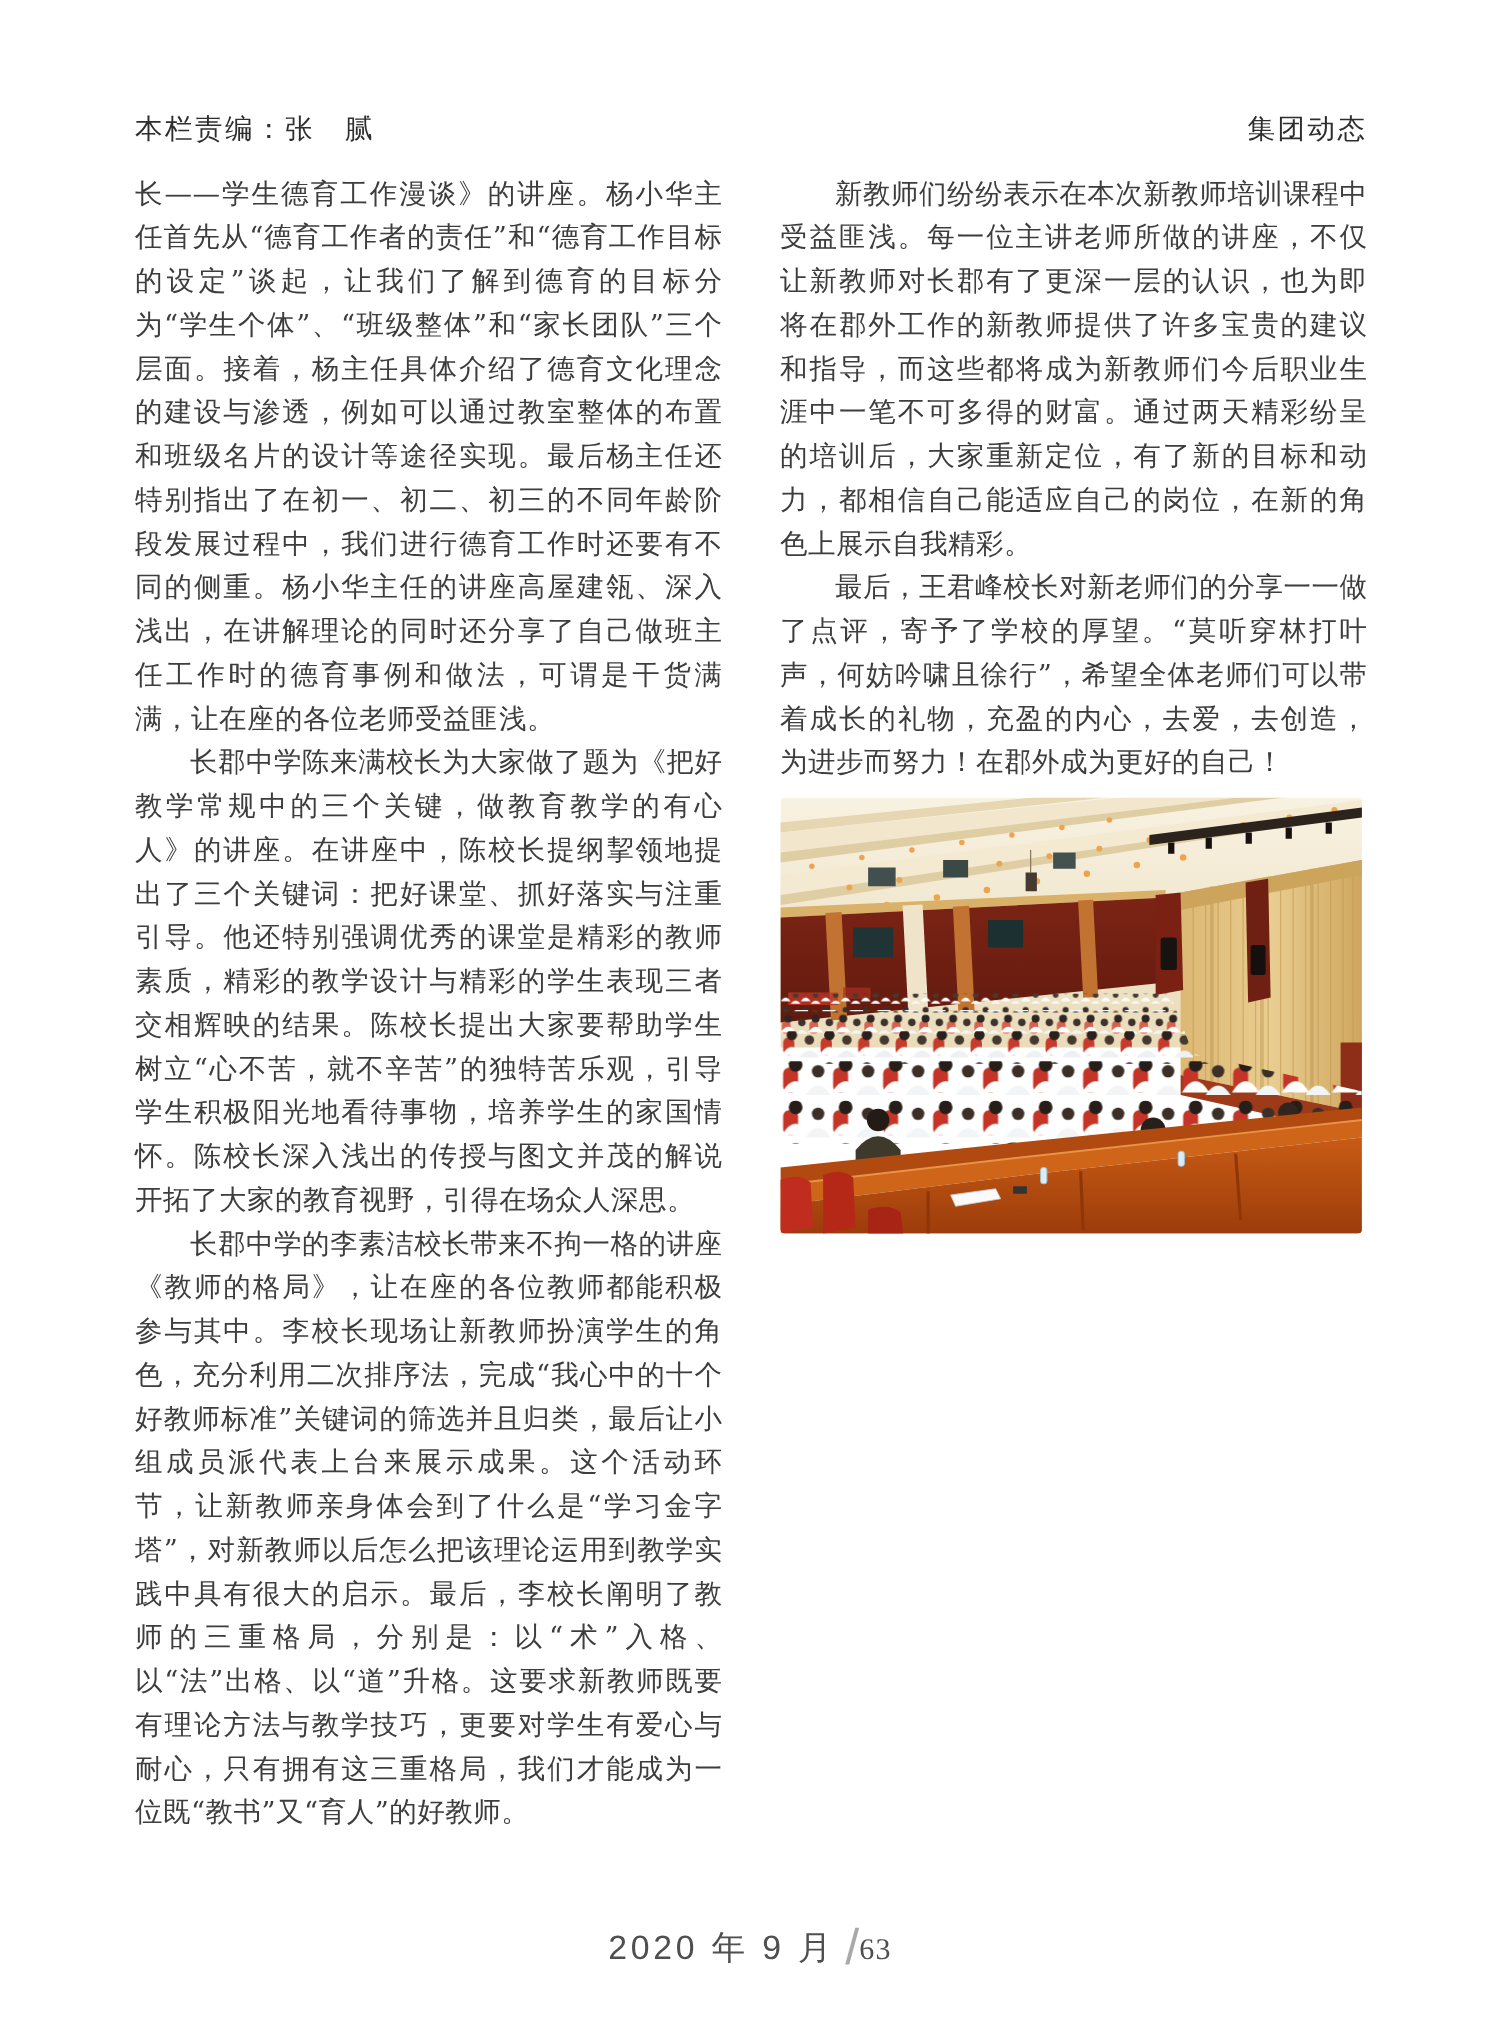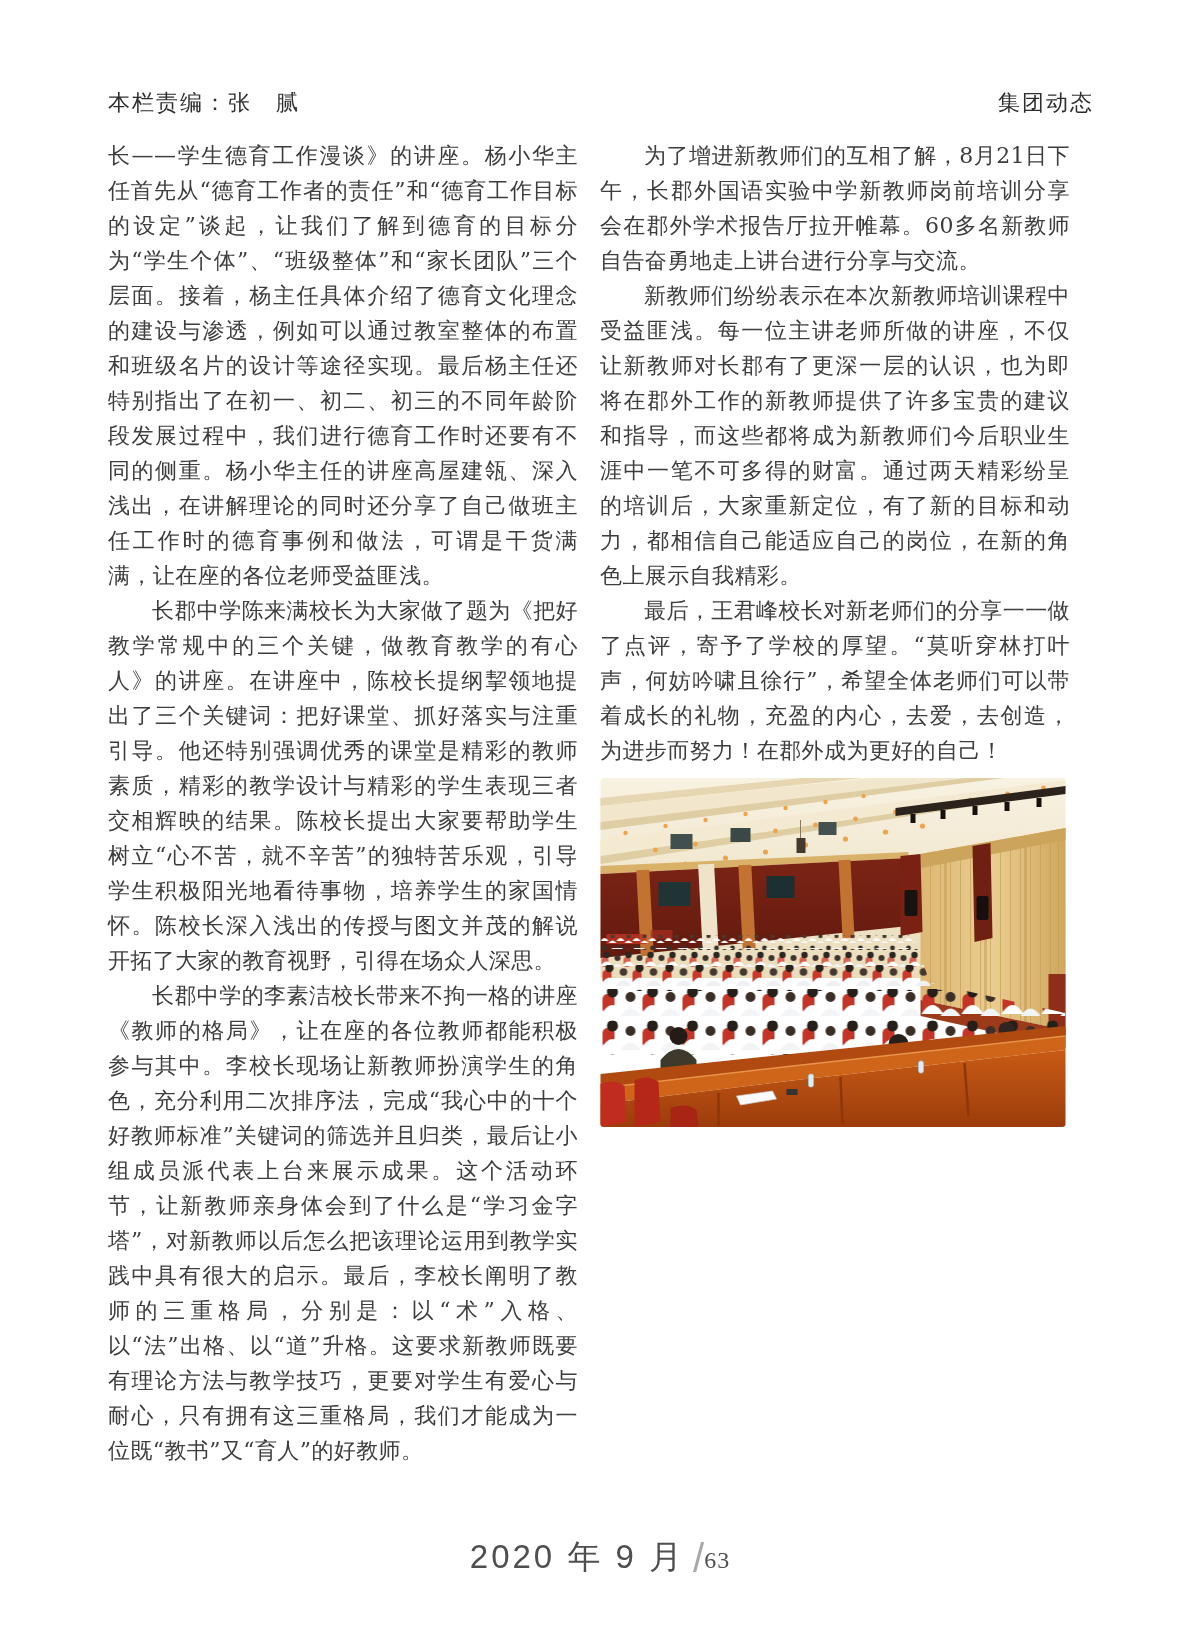--- a/index.html
+++ b/index.html
@@ -1,30 +1,30 @@
 <!DOCTYPE html>
 <html><head>
 <meta charset="utf-8">
 <style>
   html,body{margin:0;padding:0;background:#ffffff;}
   .page{position:relative;width:1200px;height:1628px;background:#ffffff;overflow:hidden;
         font-family:"DejaVu Serif", serif;}
   .page-header{position:absolute;top:88px;left:108px;right:106px;display:flex;
         justify-content:space-between;align-items:flex-start;
         font-family:"Liberation Sans", sans-serif;font-size:22px;color:#2e2e2e;letter-spacing:2px;}
-  .content{position:absolute;top:138px;left:108px;width:986px;display:flex;gap:22px;}
+  .content{position:absolute;top:138px;left:108px;width:986px;display:flex;gap:46px;}
   .col{width:470px;font-size:22px;line-height:35px;color:#3d3d3d;text-align:justify;
        text-justify:inter-ideograph;letter-spacing:0.4px;}
   .col p{margin:0;text-indent:2em;}
   .col p.no-indent{text-indent:0;}
   .photo{margin:10px 0 0 0;width:466px;height:349px;border-radius:4px;overflow:hidden;}
   .photo svg{display:block;}
   .page-footer{position:absolute;left:0;right:0;top:1532px;text-align:center;
        font-family:"Liberation Sans", sans-serif;color:#4f4f4f;}
-  .page-footer .date{font-size:33px;letter-spacing:3px;}
+  .page-footer .date{font-size:27px;letter-spacing:3px;}
   .page-footer .slash{font-size:40px;color:#a9a9a9;font-weight:300;position:relative;top:4px;margin-left:8px;}
   .page-footer .pagenum{font-size:24px;letter-spacing:1px;font-family:Liberation Serif, serif;}
 </style>
 </head>
 <body>
 
 <div class="page">
 
   <header class="page-header">
     <span>本栏责编：张　腻</span>
@@ -33,21 +33,20 @@
 
   <main class="content">
 
     <section class="col">
       <p class="no-indent">长——学生德育工作漫谈》的讲座。杨小华主任首先从“德育工作者的责任”和“德育工作目标的设定”谈起，让我们了解到德育的目标分为“学生个体”、“班级整体”和“家长团队”三个层面。接着，杨主任具体介绍了德育文化理念的建设与渗透，例如可以通过教室整体的布置和班级名片的设计等途径实现。最后杨主任还特别指出了在初一、初二、初三的不同年龄阶段发展过程中，我们进行德育工作时还要有不同的侧重。杨小华主任的讲座高屋建瓴、深入浅出，在讲解理论的同时还分享了自己做班主任工作时的德育事例和做法，可谓是干货满满，让在座的各位老师受益匪浅。</p>
       <p>长郡中学陈来满校长为大家做了题为《把好教学常规中的三个关键，做教育教学的有心人》的讲座。在讲座中，陈校长提纲挈领地提出了三个关键词：把好课堂、抓好落实与注重引导。他还特别强调优秀的课堂是精彩的教师素质，精彩的教学设计与精彩的学生表现三者交相辉映的结果。陈校长提出大家要帮助学生树立“心不苦，就不辛苦”的独特苦乐观，引导学生积极阳光地看待事物，培养学生的家国情怀。陈校长深入浅出的传授与图文并茂的解说开拓了大家的教育视野，引得在场众人深思。</p>
       <p>长郡中学的李素洁校长带来不拘一格的讲座《教师的格局》，让在座的各位教师都能积极参与其中。李校长现场让新教师扮演学生的角色，充分利用二次排序法，完成“我心中的十个好教师标准”关键词的筛选并且归类，最后让小组成员派代表上台来展示成果。这个活动环节，让新教师亲身体会到了什么是“学习金字塔”，对新教师以后怎么把该理论运用到教学实践中具有很大的启示。最后，李校长阐明了教师的三重格局，分别是：以“术”入格、以“法”出格、以“道”升格。这要求新教师既要有理论方法与教学技巧，更要对学生有爱心与耐心，只有拥有这三重格局，我们才能成为一位既“教书”又“育人”的好教师。</p>
     </section>
 
     <section class="col">
-      <p>为了增进新教师们的互相了解，8月21日下午，长郡外国语实验中学新教师岗前培训分享会在郡外学术报告厅拉开帷幕。60多名新教师自告奋勇地走上讲台进行分享与交流。</p>
       <p>新教师们纷纷表示在本次新教师培训课程中受益匪浅。每一位主讲老师所做的讲座，不仅让新教师对长郡有了更深一层的认识，也为即将在郡外工作的新教师提供了许多宝贵的建议和指导，而这些都将成为新教师们今后职业生涯中一笔不可多得的财富。通过两天精彩纷呈的培训后，大家重新定位，有了新的目标和动力，都相信自己能适应自己的岗位，在新的角色上展示自我精彩。</p>
       <p>最后，王君峰校长对新老师们的分享一一做了点评，寄予了学校的厚望。“莫听穿林打叶声，何妨吟啸且徐行”，希望全体老师们可以带着成长的礼物，充盈的内心，去爱，去创造，为进步而努力！在郡外成为更好的自己！</p>
 
       <figure class="photo">
         <svg viewBox="0 0 465 349" width="466" height="349" xmlns="http://www.w3.org/2000/svg">
           <defs>
             <linearGradient id="gCeil" x1="0" y1="0" x2="0" y2="1">
               <stop offset="0" stop-color="#f8f2e2"></stop>
                 <stop offset="1" stop-color="#eadcba"></stop>
             </linearGradient>

